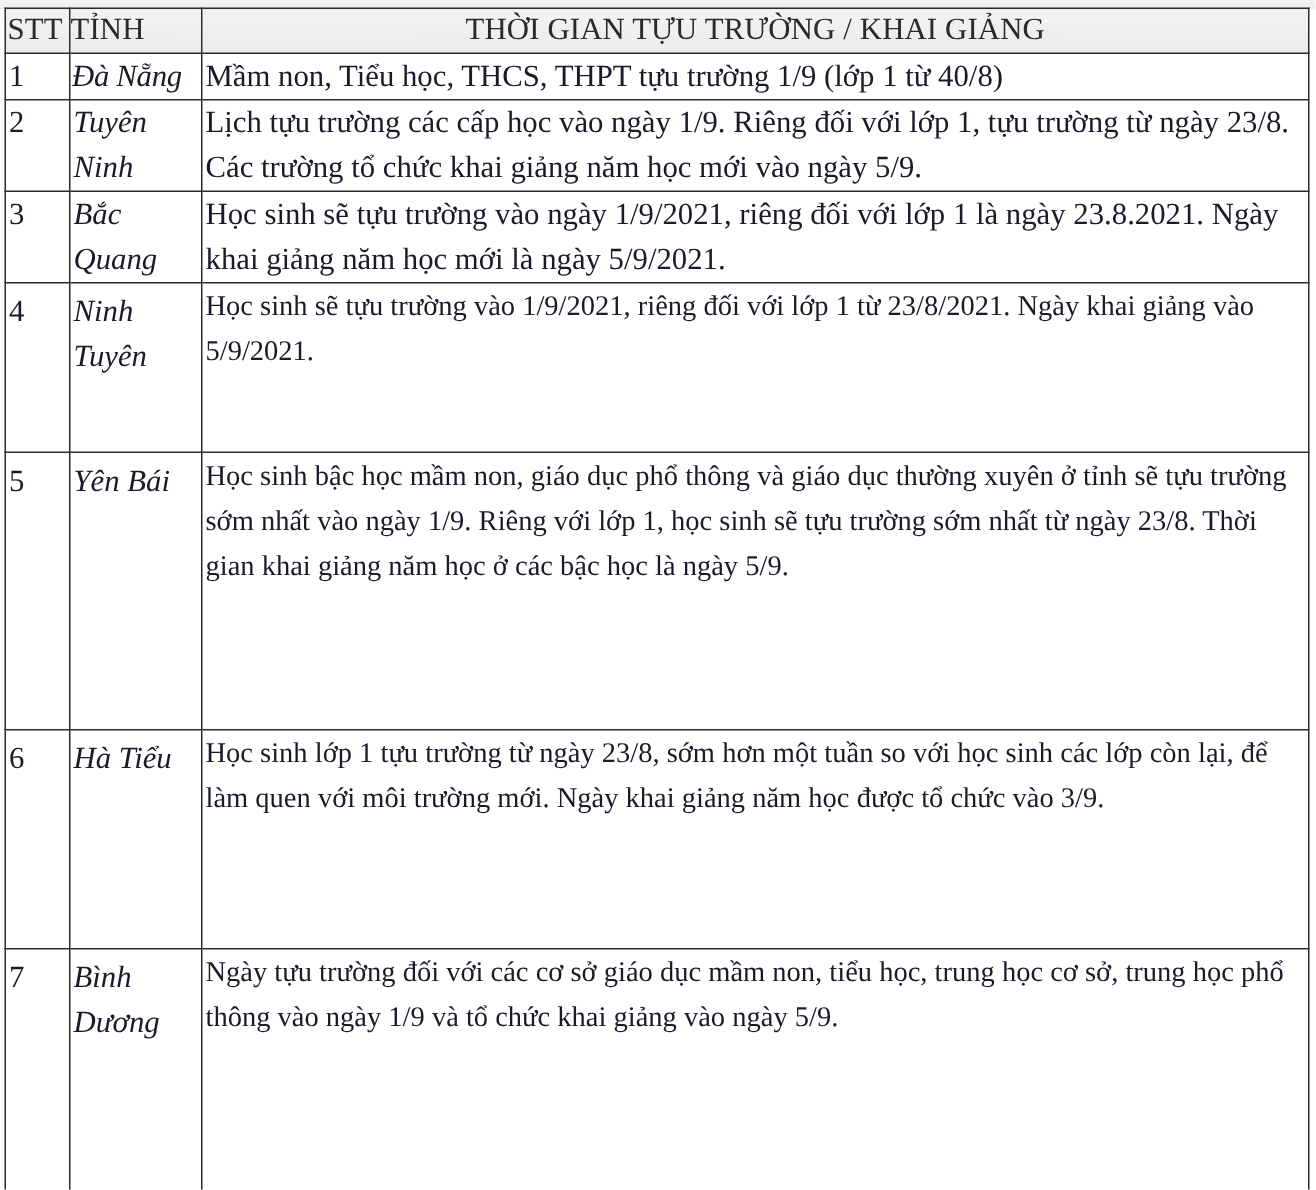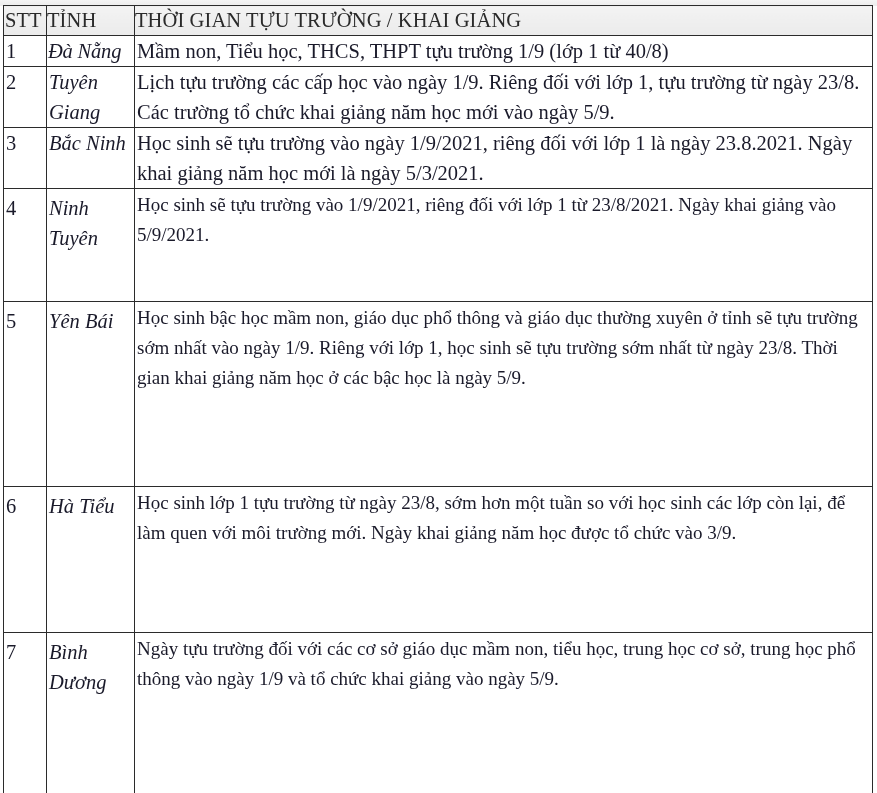--- a/index.html
+++ b/index.html
@@ -43,21 +43,21 @@
     thead th {
       background: linear-gradient(#f3f3f3, #ebebeb);
       font-size: 20.5px;
       line-height: 29px;
       height: 29px;
       color: #2a2a2a;
       letter-spacing: 0.1px;
     }
     thead th.h-stt { padding-left: 1px; }
     thead th.h-tinh { text-align: left; padding: 0; }
-    thead th.h-content { text-align: left; padding: 0; }
+    thead th.h-content { text-align: center; padding: 0; }
 
     
     tr.small td {
       font-size: 20.5px;
       line-height: 30px;
     }
     tr.small td.tinh { white-space: normal; }
     tr.r1 td { height: 30px; }
     tr.r1 td.tinh { white-space: nowrap; padding-left: 1px; letter-spacing: -0.2px; }
     tr.r2 td { height: 60px; }
@@ -102,27 +102,27 @@
     </tr>
   </thead>
   <tbody>
     <tr class="small r1">
       <td class="stt">1</td>
       <td class="tinh">Đà Nẵng</td>
       <td class="content">Mầm non, Tiểu học, THCS, THPT tựu trường 1/9 (lớp 1 từ 40/8)</td>
     </tr>
     <tr class="small r2">
       <td class="stt">2</td>
-      <td class="tinh">Tuyên Giang</td>
+      <td class="tinh">Tuyên Ninh</td>
       <td class="content">Lịch tựu trường các cấp học vào ngày 1/9. Riêng đối với lớp 1, tựu trường từ ngày 23/8. Các trường tổ chức khai giảng năm học mới vào ngày 5/9.</td>
     </tr>
     <tr class="small r3">
       <td class="stt">3</td>
-      <td class="tinh">Bắc Ninh</td>
-      <td class="content">Học sinh sẽ tựu trường vào ngày 1/9/2021, riêng đối với lớp 1 là ngày 23.8.2021. Ngày khai giảng năm học mới là ngày 5/3/2021.</td>
+      <td class="tinh">Bắc Quang</td>
+      <td class="content">Học sinh sẽ tựu trường vào ngày 1/9/2021, riêng đối với lớp 1 là ngày 23.8.2021. Ngày khai giảng năm học mới là ngày 5/9/2021.</td>
     </tr>
     <tr class="large r4">
       <td class="stt">4</td>
       <td class="tinh">Ninh Tuyên</td>
       <td class="content">Học sinh sẽ tựu trường vào 1/9/2021, riêng đối với lớp 1 từ 23/8/2021. Ngày khai giảng vào 5/9/2021.</td>
     </tr>
     <tr class="large r5">
       <td class="stt">5</td>
       <td class="tinh" style="white-space:nowrap">Yên Bái</td>
       <td class="content">Học sinh bậc học mầm non, giáo dục phổ thông và giáo dục thường xuyên ở tỉnh sẽ tựu trường sớm nhất vào ngày 1/9. Riêng với lớp 1, học sinh sẽ tựu trường sớm nhất từ ngày 23/8. Thời gian khai giảng năm học ở các bậc học là ngày 5/9.</td>

